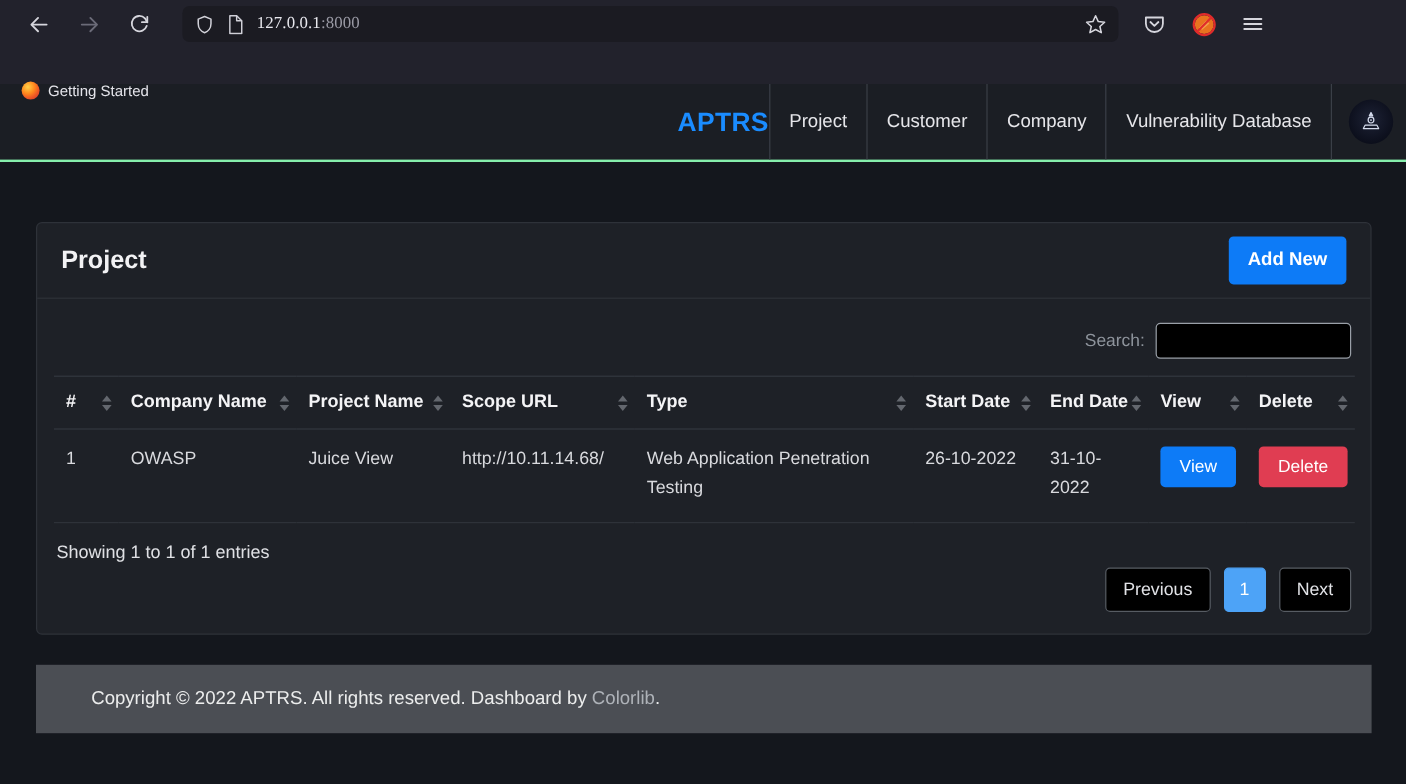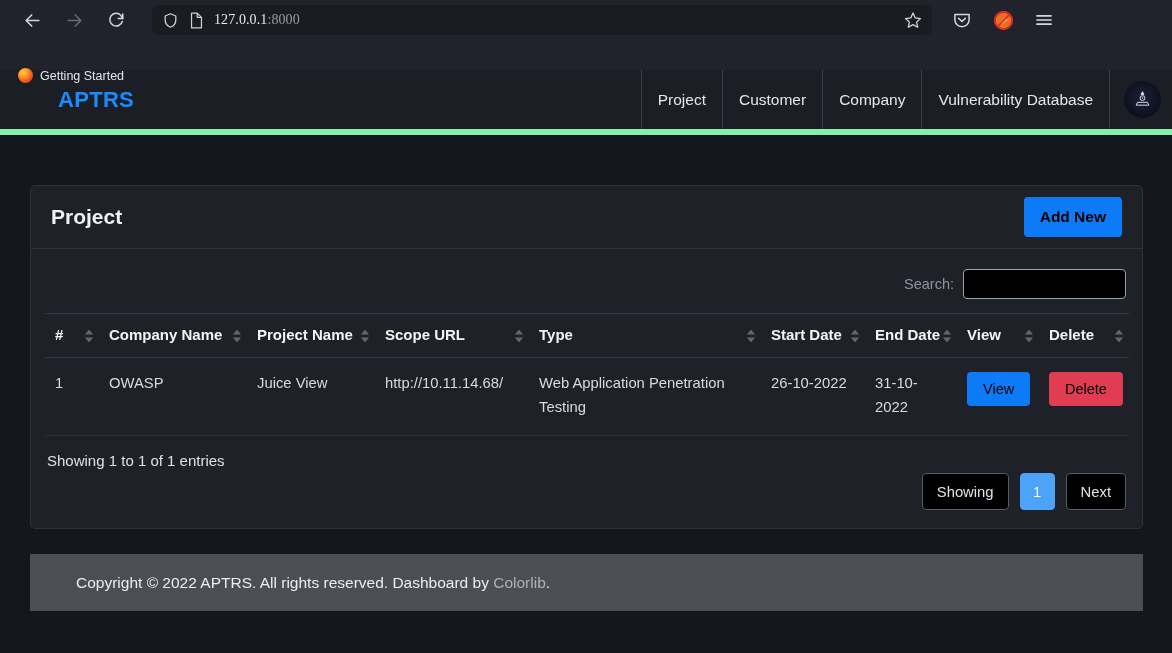--- a/index.html
+++ b/index.html
@@ -36,21 +36,21 @@
   .ff-logo {
     width: 15px; height: 15px; border-radius: 50%;
     background: radial-gradient(circle at 35% 30%, #ffd24a 0%, #ff8a1e 38%, #f05a24 62%, #c1272d 100%);
   }
 
   
   .page { width: 1172px; height: 585px; background: #14171d; }
 
   .navbar {
     height: 65px; background: #1b1e24; display: flex; align-items: stretch;
-    justify-content: space-between; border-bottom: 6px solid #86efac; padding-left: 38px;
+    justify-content: flex-end; border-bottom: 2px solid #86efac;
   }
   .brand {
     display: flex; align-items: center; padding-left: 20px;
     color: #1a8cff; font-size: 22px; font-weight: bold; letter-spacing: .3px;
   }
   .nav-right { display: flex; align-items: stretch; }
   .nav-link {
     display: flex; align-items: center; padding: 0 16px;
     color: #e6e6ea; font-size: 15.5px; border-left: 1px solid #3a3f47;
     white-space: nowrap;
@@ -68,21 +68,21 @@
     position: relative; margin: 50px 29px 0 30px; width: 1113px;
     background: #1e2127; border: 1px solid #2e3239; border-radius: 5px;
   }
   .card-header {
     height: 63px; display: flex; align-items: center; justify-content: space-between;
     padding: 0 20px 0 20px; border-bottom: 1px solid #2e3239;
   }
   .card-title { color: #f2f2f4; font-size: 21px; font-weight: bold; }
   .btn {
     border: none; border-radius: 4px; font-family: "Liberation Sans", sans-serif;
-    cursor: pointer; color: #000000; text-align: center;
+    cursor: pointer; color: #ffffff; text-align: center;
   }
   .btn-add { background: #0d7bf7; font-size: 15.5px; font-weight: bold; padding: 11px 16px; }
   .card-body { padding: 14px 14px 18px 14px; }
 
   .search-row { display: flex; align-items: center; justify-content: flex-end; padding: 6px 2px 14px 0; }
   .search-label { color: #8e949c; font-size: 14.5px; margin-right: 9px; }
   .search-input {
     width: 163px; height: 30px; background: #000; border: 1px solid #9aa0a8;
     border-radius: 4px; color: #e6e6ea; padding: 0 8px; font-size: 14px;
     font-family: "Liberation Sans", sans-serif; outline: none;
@@ -305,21 +305,21 @@
             <td>31-10-2022</td>
             <td><button class="btn btn-view">View</button></td>
             <td><button class="btn btn-delete">Delete</button></td>
           </tr>
         </tbody>
       </table>
 
       <div class="table-foot">
         <div class="entries-info">Showing 1 to 1 of 1 entries</div>
         <div class="pagination">
-          <button class="page-btn">Showing</button>
+          <button class="page-btn">Previous</button>
           <button class="page-btn active">1</button>
           <button class="page-btn">Next</button>
         </div>
       </div>
     </div>
   </div>
 
   <div class="footer">
     <div class="footer-text">
       <span>Copyright © 2022 APTRS. All rights reserved. Dashboard by </span><a class="colorlib">Colorlib</a><span>.</span>

